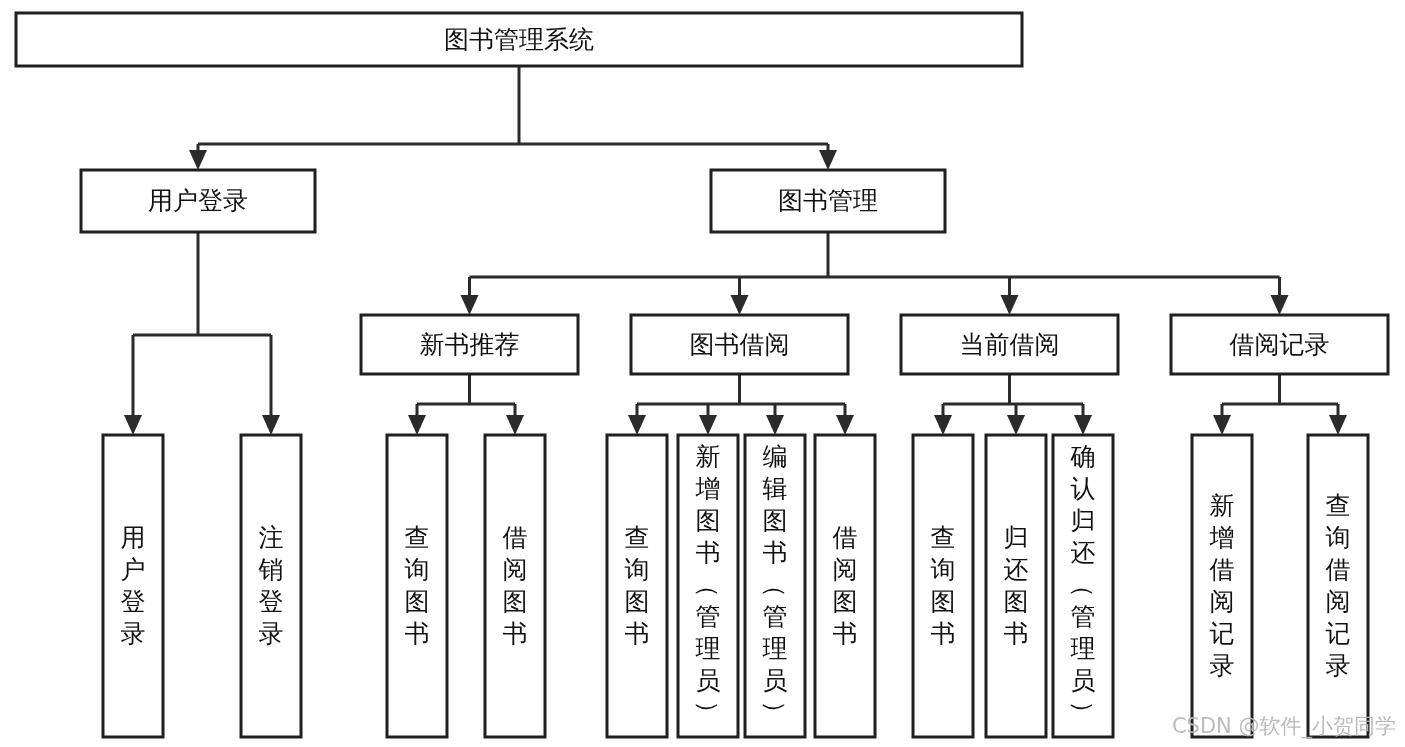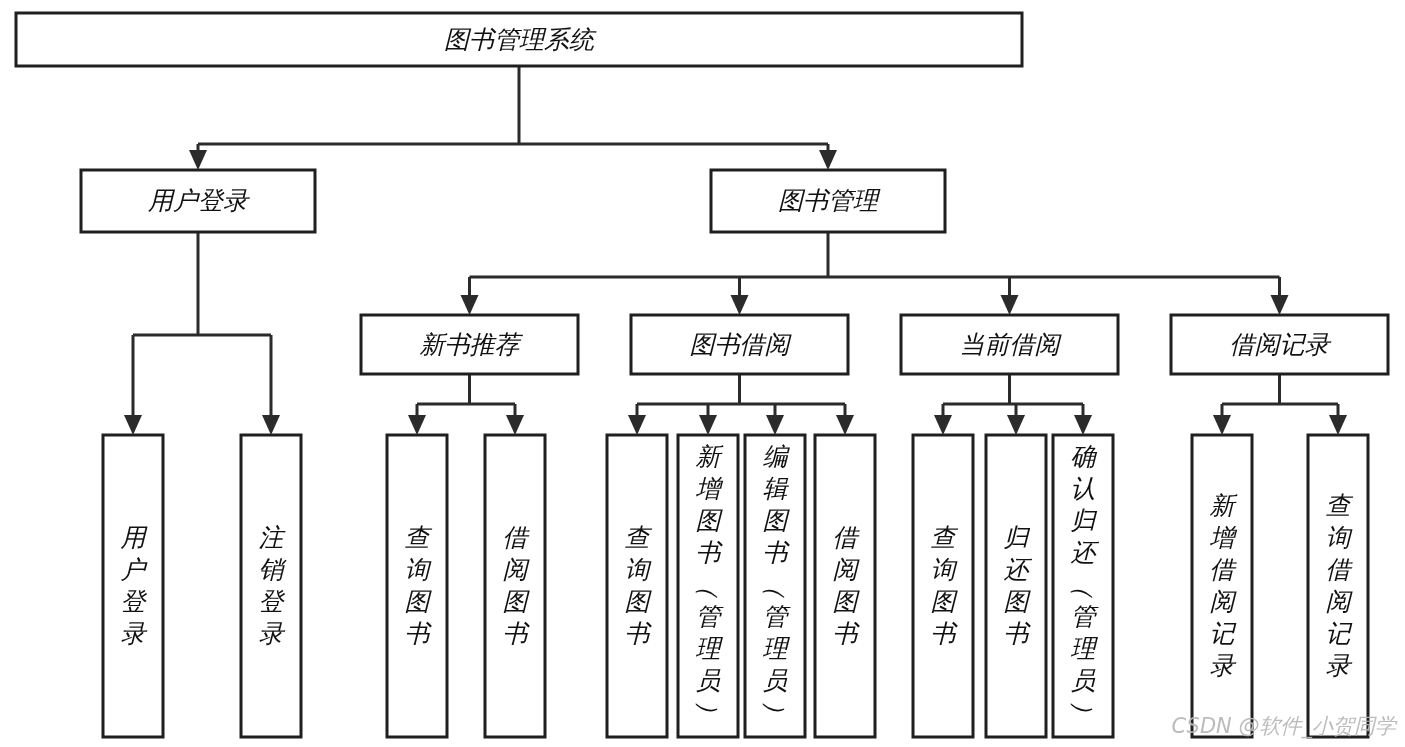--- a/index.html
+++ b/index.html
@@ -10,21 +10,20 @@
   }
   body {
     font-family: "DejaVu Sans", "Liberation Sans", sans-serif;
   }
   #diagram-root {
     position: relative;
     width: 1405px;
     height: 747px;
     background: #ffffff;
     overflow: hidden;
-    font-style: italic;
   }
   svg.diagram-canvas {
     position: absolute;
     left: 0;
     top: 0;
     width: 1405px;
     height: 747px;
     display: block;
   }
   

